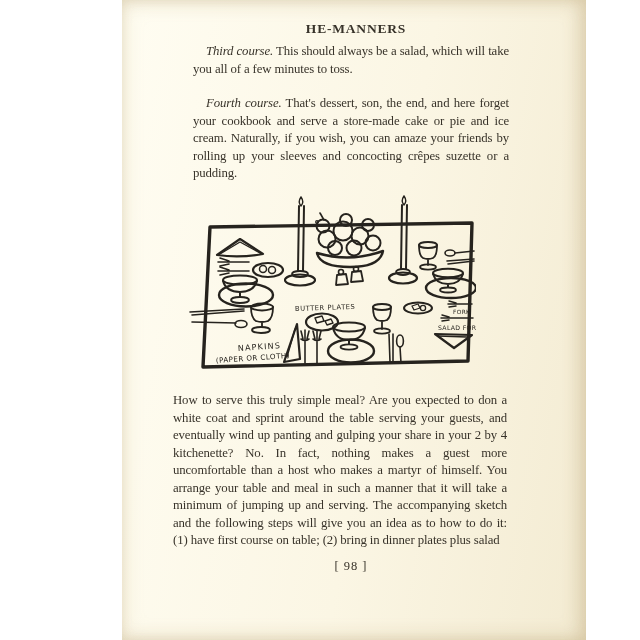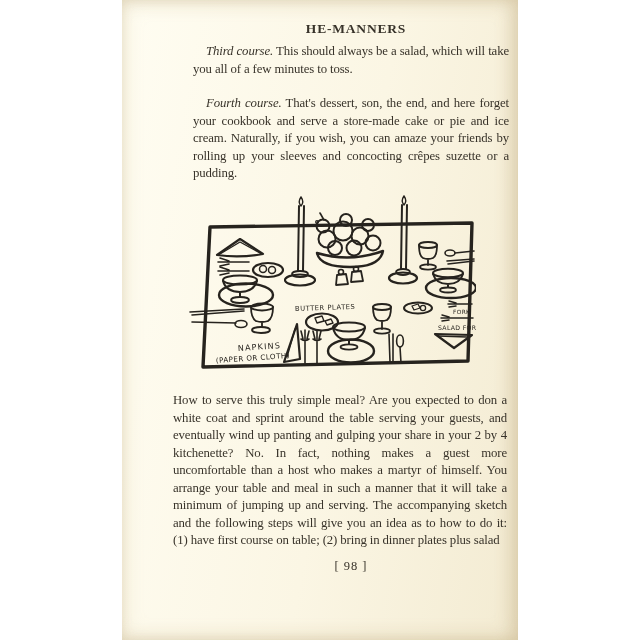--- a/index.html
+++ b/index.html
@@ -4,21 +4,21 @@
 <style>
   :root{
     --paper:#fbf6e4; --paper-light:#fffdf2; --paper-dark:#f3ebd2;
     --ink:#38332a; --sketch-ink:#26231e; --backdrop:#ffffff;
   }
   *{box-sizing:border-box;}
   html,body{margin:0;padding:0;}
   body{width:640px;height:640px;background:var(--backdrop);font-family:"Liberation Serif", serif;}
   .stage{position:relative;width:640px;height:640px;background:var(--backdrop);overflow:hidden;}
   .page{
-    position:absolute;left:122px;top:0;width:396px;height:640px;
+    position:absolute;left:122px;top:0;width:464px;height:640px;
     background:linear-gradient(100deg,var(--paper-light) 0%,var(--paper) 55%,var(--paper-dark) 100%);
     box-shadow:inset 0 0 22px rgba(185,165,115,.22), inset -7px 0 16px rgba(170,145,95,.25), inset 3px 0 9px rgba(210,195,150,.15);
   }
   .running-head{
     position:absolute;top:21px;left:74px;width:320px;text-align:center;
     font-size:13.5px;font-weight:bold;letter-spacing:.8px;color:var(--ink);
   }
   .para{
     position:absolute;margin:0;color:var(--ink);
     font-size:12.8px;line-height:17.5px;text-align:justify;letter-spacing:-.12px;

